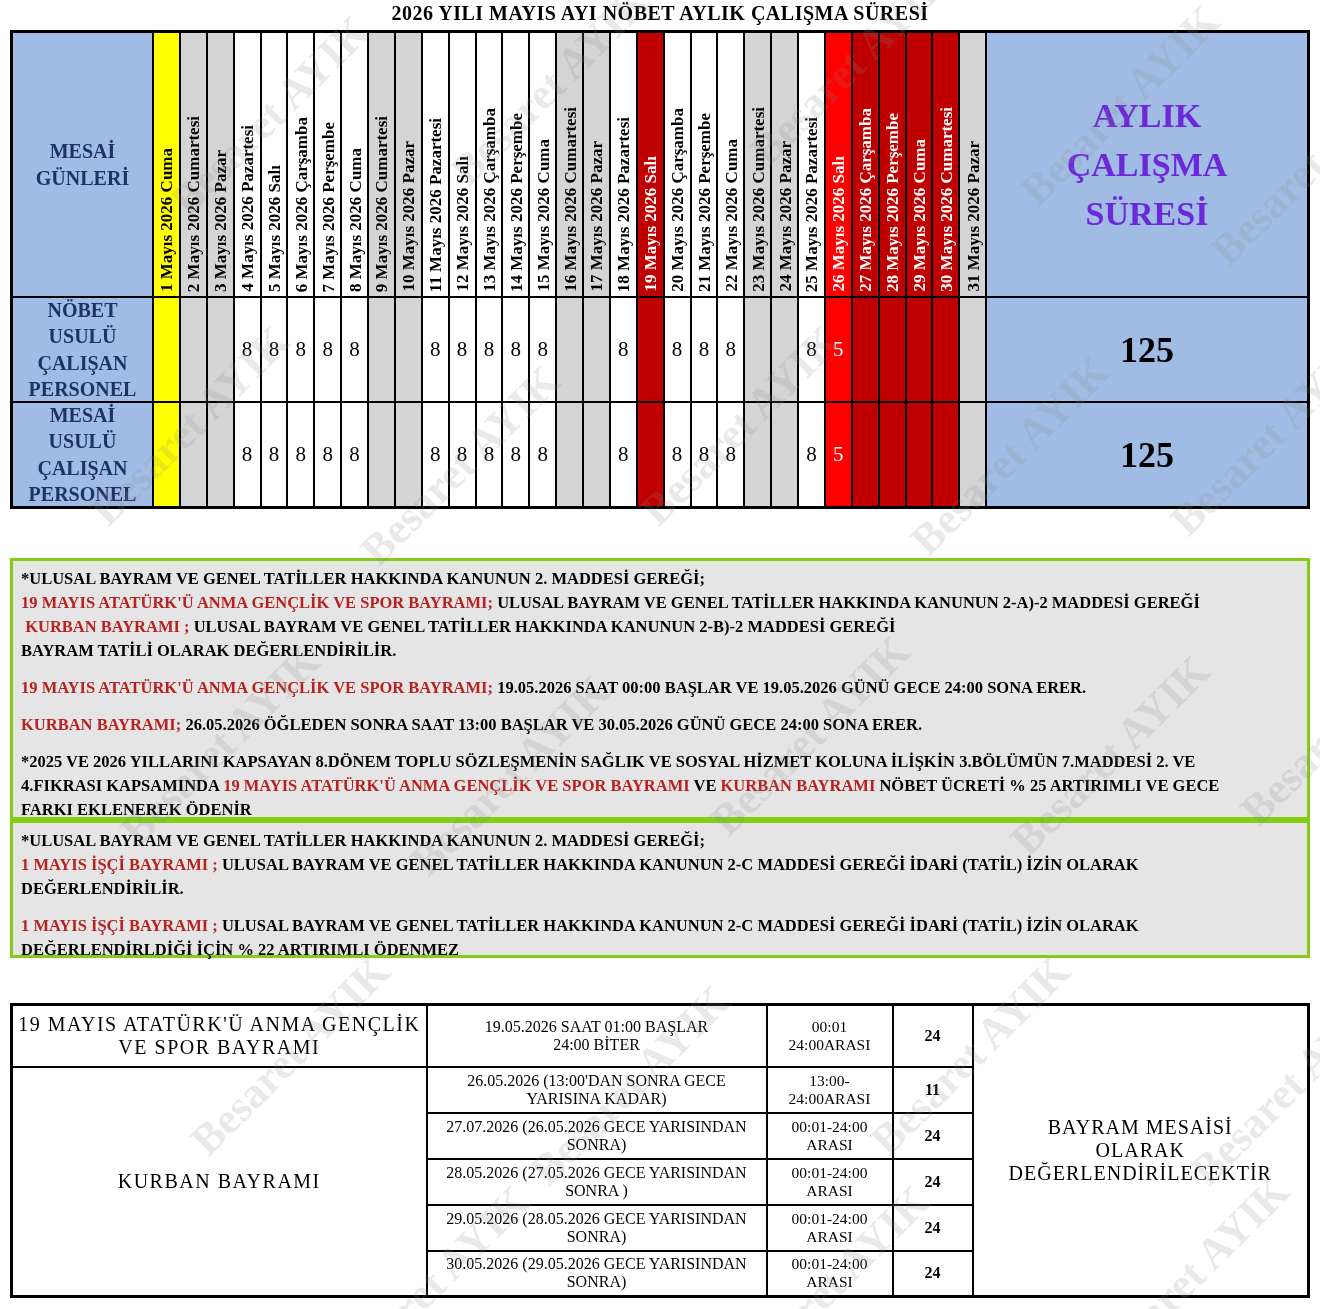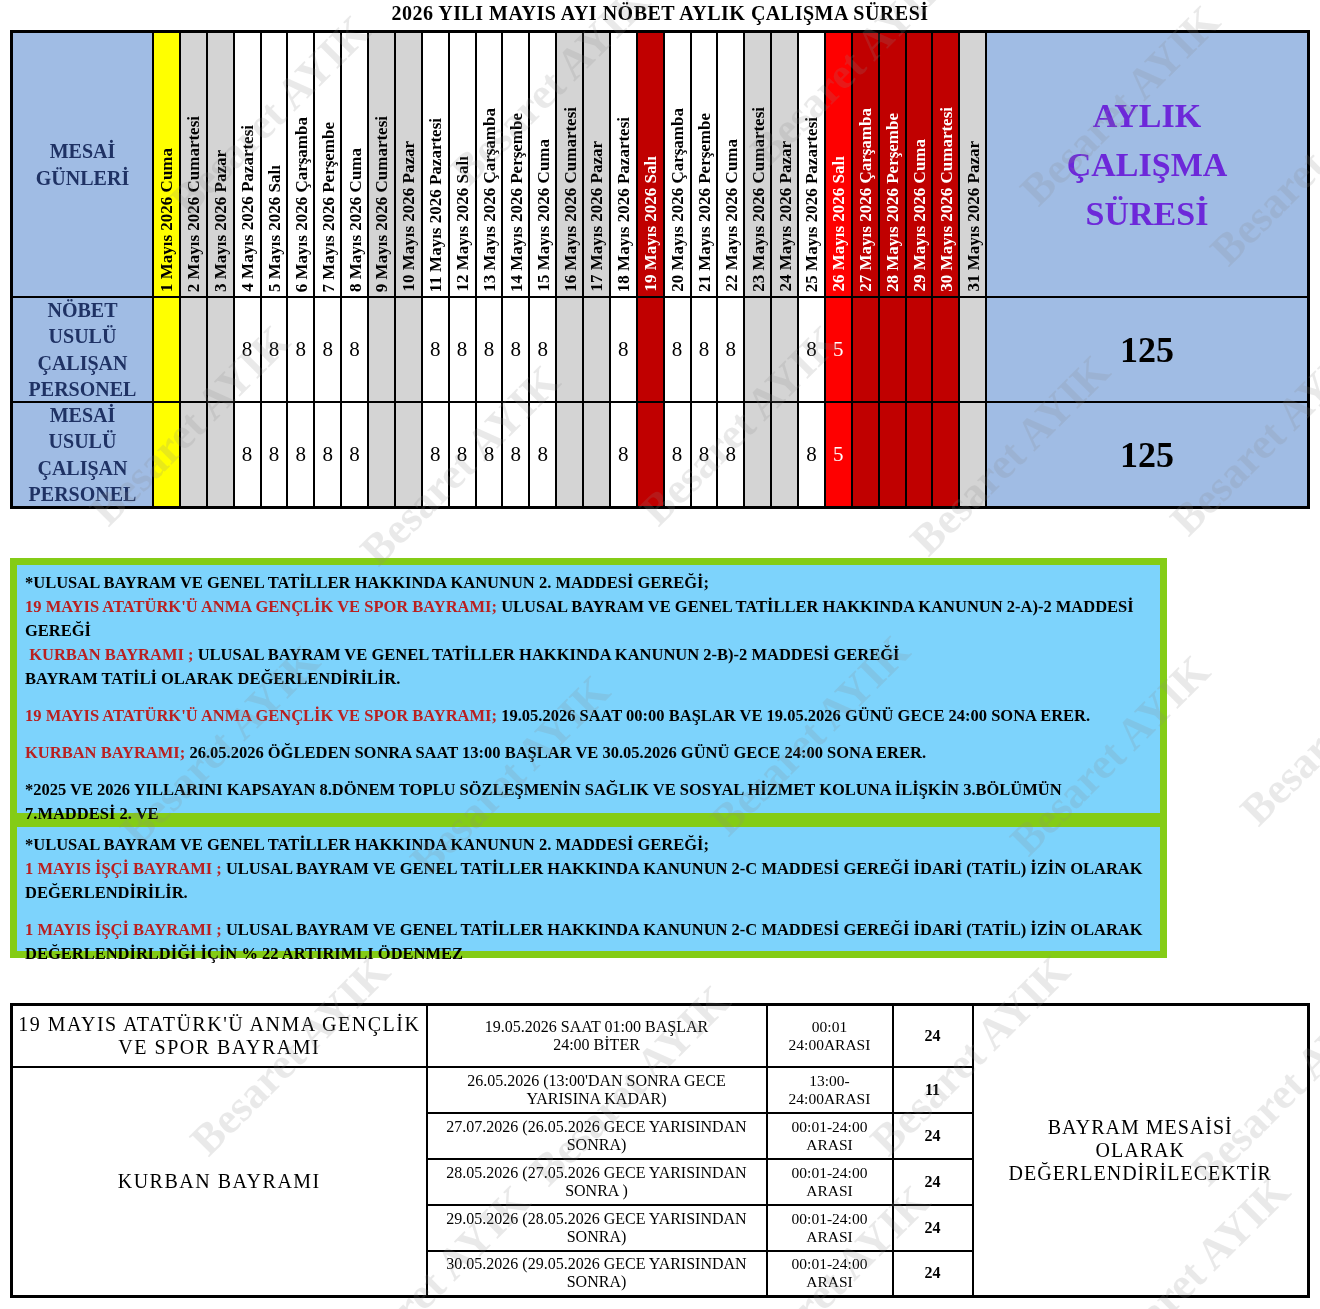--- a/index.html
+++ b/index.html
@@ -47,22 +47,22 @@
     font-size:34px; font-weight:bold; color:#6d28d9; line-height:1.45; width:210px;
   }
   .monthly-cell .total { font-size:36px; font-weight:bold; color:#000; }
   .bg-white   { background:#fff; }
   .bg-gray    { background:#D4D4D4; }
   .bg-yellow  { background:#FFFF00; }
   .bg-darkred { background:#C00000; color:#fff; }
   .bg-red     { background:#FE0000; color:#fff; }
   
   .notes {
-    position:absolute; left:10px; width:1157px; background:#7dd3fc;
-    border:7px solid #84cc16; padding:6px 8px 0 8px; z-index:2;
+    position:absolute; left:10px; width:1300px; background:#e5e5e5;
+    border:3px solid #84cc16; padding:6px 8px 0 8px; z-index:2;
   }
   .notes1 { top:558px; height:262px; }
   .notes2 { top:820px; height:138px; }
   .nline { font-size:16.5px; font-weight:bold; line-height:24px; white-space:pre-wrap; }
   .nline.spacer { height:13px; }
   .nseg.red { color:#B92020; }
   
   .holiday {
     position:absolute; top:1003px; left:10px; width:1300px;
     border-collapse:collapse; background:#fff; z-index:2; table-layout:fixed;

